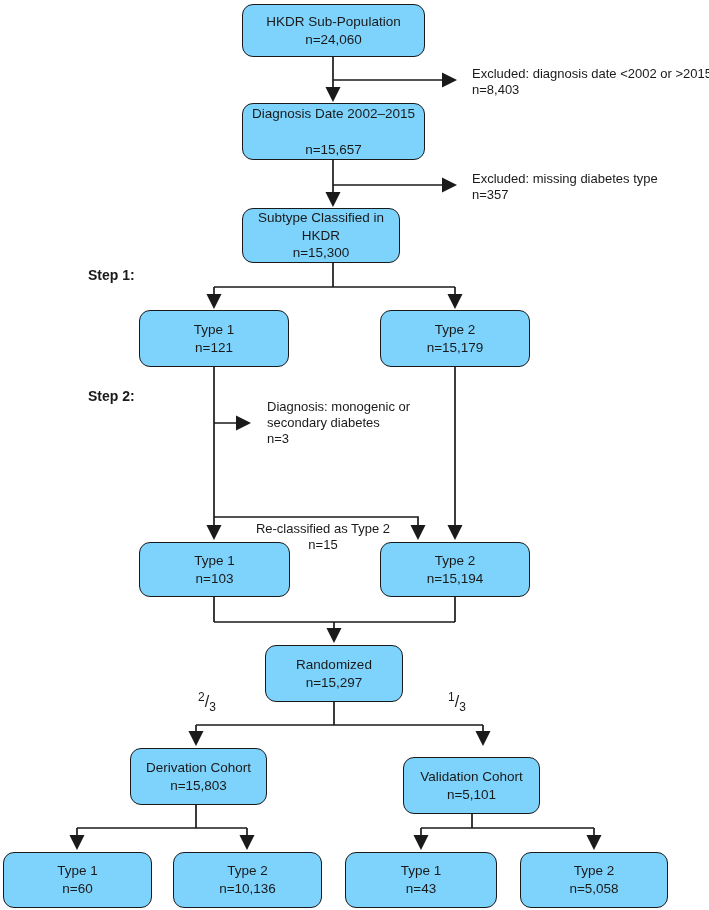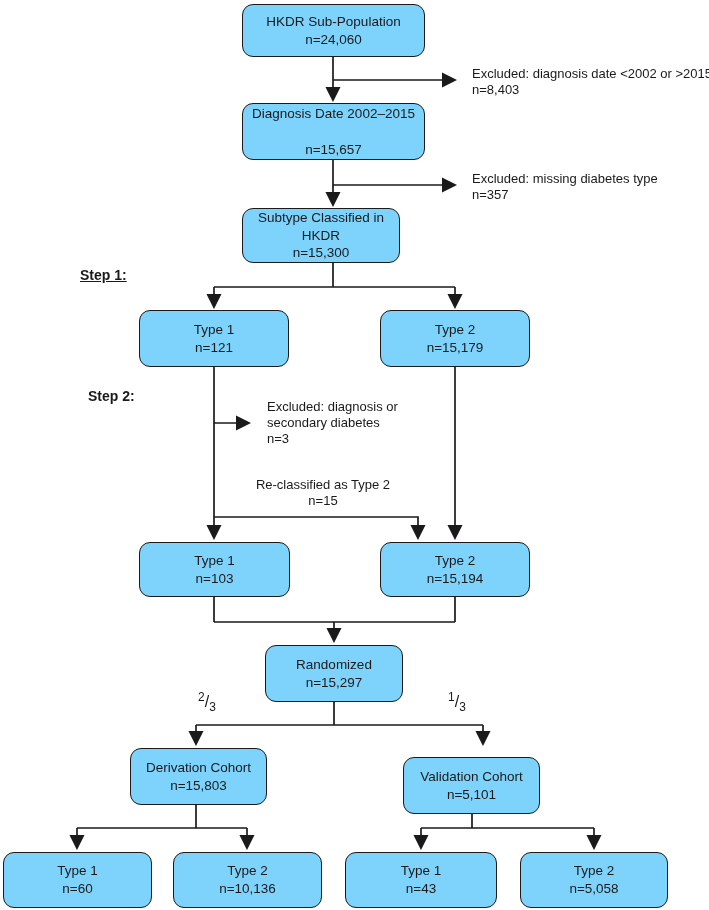--- a/index.html
+++ b/index.html
@@ -47,20 +47,21 @@
   .annotation {
     position: absolute;
     font-size: 13px;
     line-height: 1.22;
     white-space: nowrap;
     z-index: 2;
   }
   .annotation.centered {
     text-align: center;
     white-space: normal;
+    margin-top: 44px;
   }
   .fraction {
     position: absolute;
     font-size: 15px;
     z-index: 2;
   }
   .fraction .num {
     font-size: 12px;
     vertical-align: 7px;
   }
@@ -105,21 +106,21 @@
       <path d="M334,622 V640" marker-end="url(#arrow)"></path>
       <path d="M196,725 V743" marker-end="url(#arrow)"></path>
       <path d="M483,725 V743" marker-end="url(#arrow)"></path>
       <path d="M77,828 V847" marker-end="url(#arrow)"></path>
       <path d="M247,828 V847" marker-end="url(#arrow)"></path>
       <path d="M421,828 V847" marker-end="url(#arrow)"></path>
       <path d="M594,828 V847" marker-end="url(#arrow)"></path>
     </g>
   </svg>
 
-  <div class="step-label" style="left:80px; top:267px;text-decoration:underline;">Step 1:</div>
+  <div class="step-label" style="left:88px; top:267px;">Step 1:</div>
   <div class="step-label" style="left:88px; top:388px;">Step 2:</div>
 
   <div class="box" style="left:242px; top:4px; width:183px; height:53px;">
     <div>HKDR Sub-Population</div>
     <div>n=24,060</div>
   </div>
 
   <div class="box" style="left:242px; top:103px; width:183px; height:57px;gap:18px;">
     <div>Diagnosis Date 2002–2015</div>
     <div>n=15,657</div>
@@ -189,21 +190,21 @@
     <div>Excluded: diagnosis date &lt;2002 or &gt;2015</div>
     <div>n=8,403</div>
   </div>
 
   <div class="annotation" style="left:472px; top:171px;">
     <div>Excluded: missing diabetes type</div>
     <div>n=357</div>
   </div>
 
   <div class="annotation" style="left:267px; top:399px;">
-    <div>Excluded: diagnosis or</div>
+    <div>Diagnosis: monogenic or</div>
     <div>secondary diabetes</div>
     <div>n=3</div>
   </div>
 
   <div class="annotation centered" style="left:248px; top:477px; width:150px;">
     <div>Re-classified as Type 2</div>
     <div>n=15</div>
   </div>
 
   <div class="fraction" style="left:198px; top:690px;">

